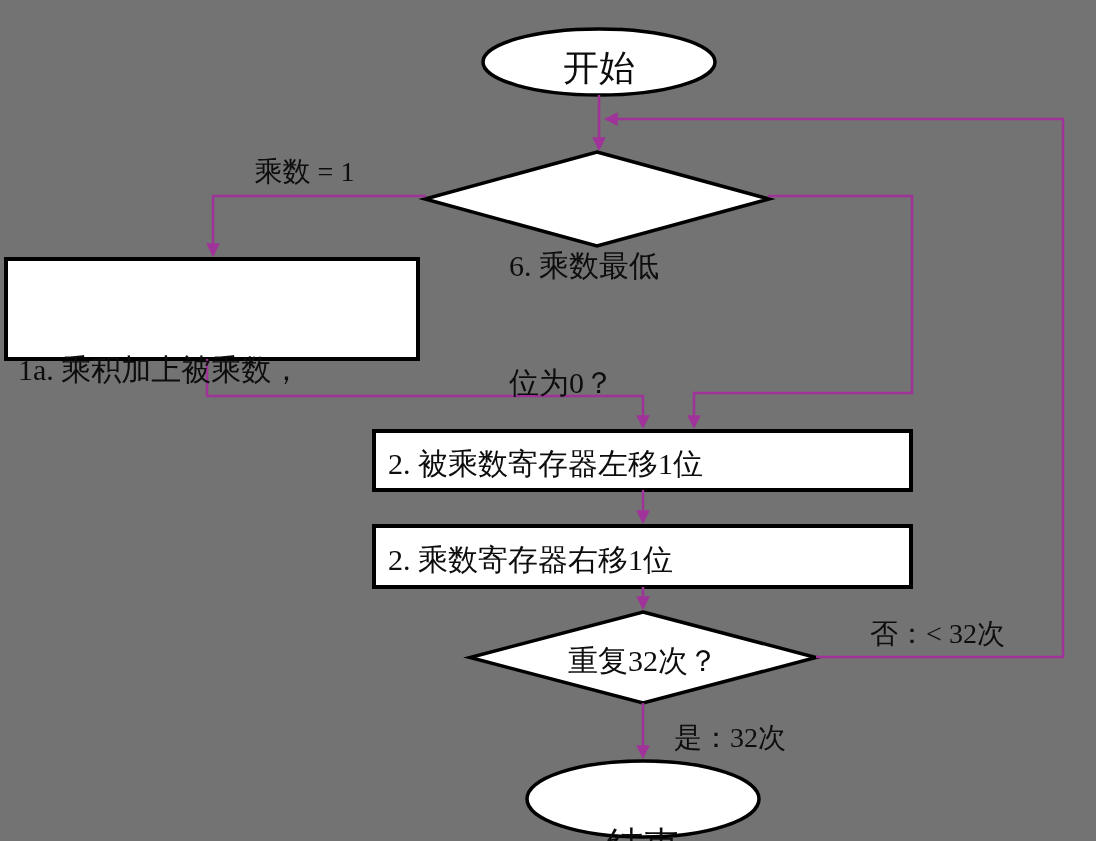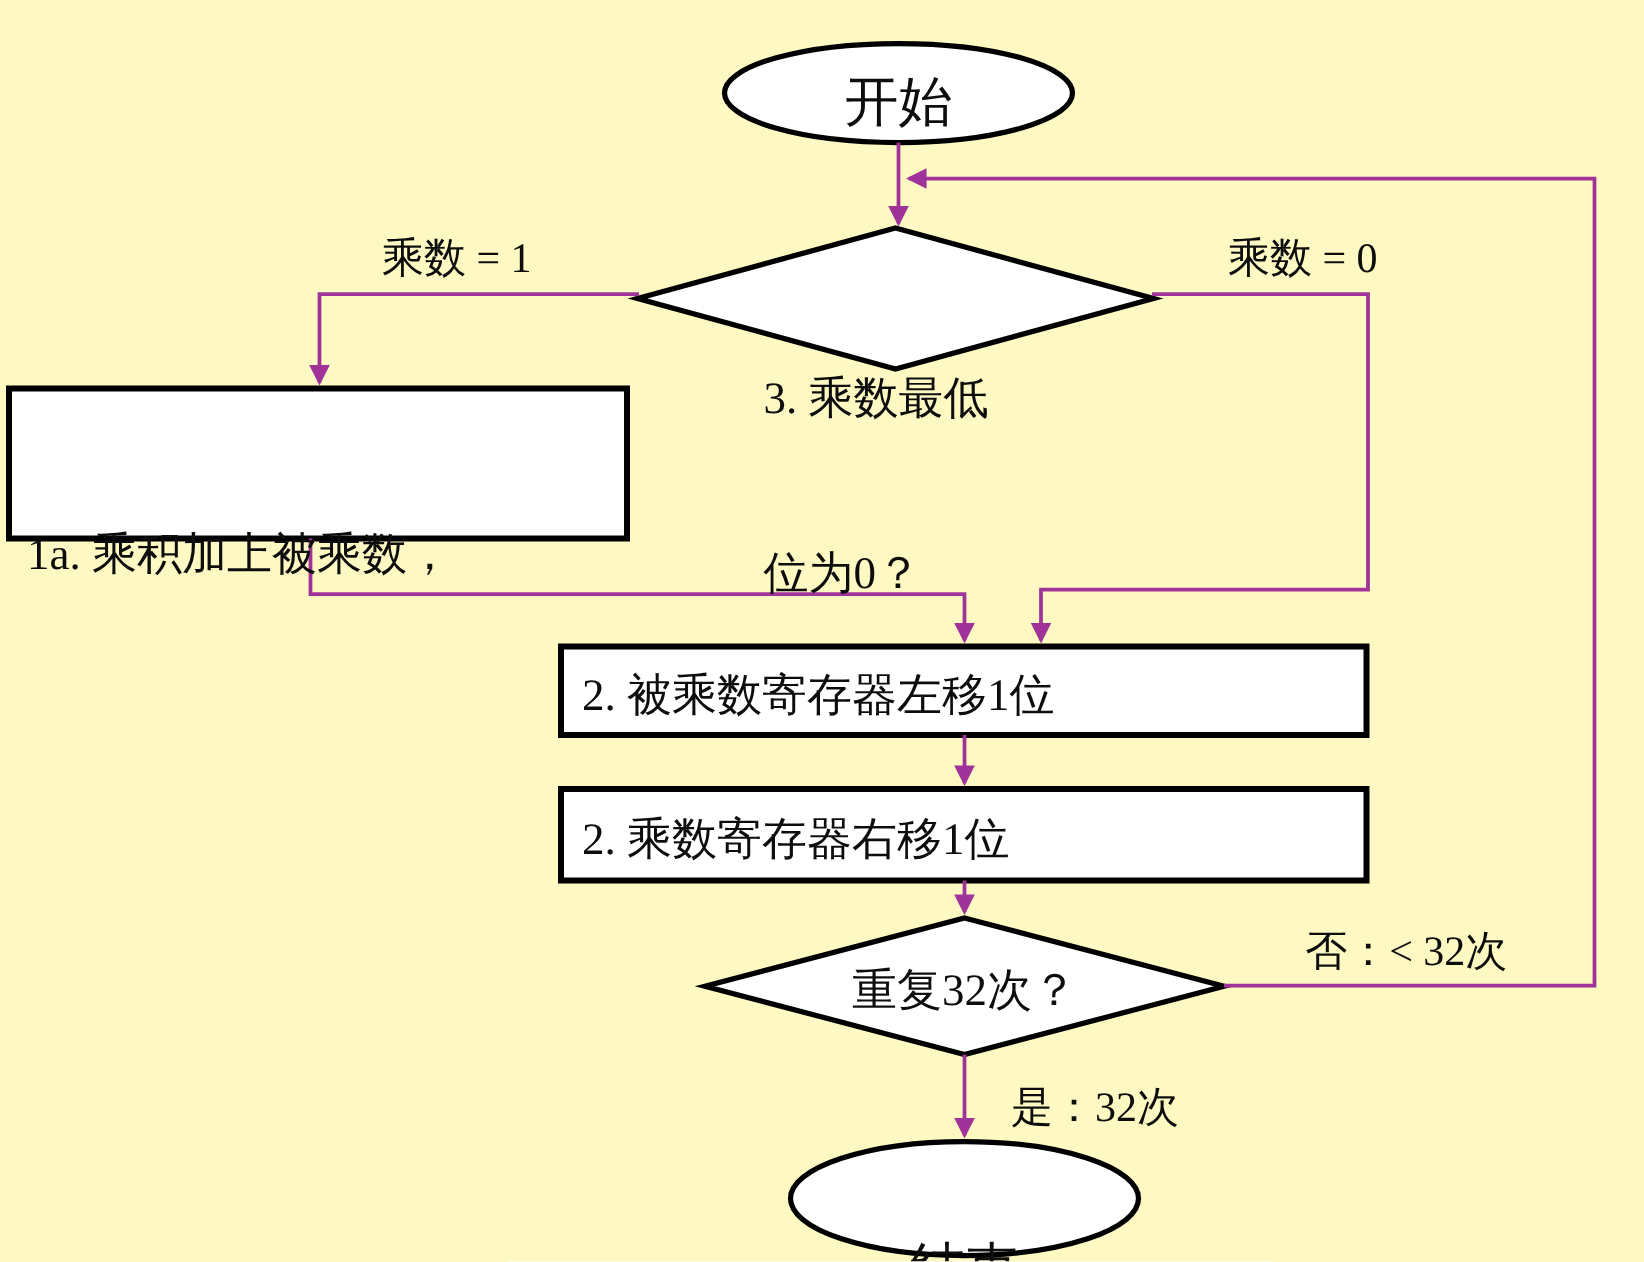--- a/index.html
+++ b/index.html
@@ -4,21 +4,21 @@
 <style>
   html, body {
     margin: 0;
     padding: 0;
     background: #ffffff;
   }
   #canvas {
     position: relative;
     width: 1096px;
     height: 841px;
-    background: #fef9c3;
+    background: #737373;
     font-family: "Liberation Serif", "DejaVu Serif", serif;
     color: #0d0d0d;
     overflow: hidden;
   }
   #wires {
     position: absolute;
     left: 0;
     top: 0;
   }
   .txt {
@@ -77,27 +77,26 @@
     <path d="M207 359 V396 H643 V427" fill="none" stroke="#A03399" stroke-width="2.5" marker-end="url(#arrow)"></path>
     <path d="M643 490 V522" fill="none" stroke="#A03399" stroke-width="2.5" marker-end="url(#arrow)"></path>
     <path d="M643 587 V608" fill="none" stroke="#A03399" stroke-width="2.5" marker-end="url(#arrow)"></path>
     <path d="M816 657 H1063 V119 H606" fill="none" stroke="#A03399" stroke-width="2.5" marker-end="url(#arrow)"></path>
     <path d="M643 703 V757" fill="none" stroke="#A03399" stroke-width="2.5" marker-end="url(#arrow)"></path>
   </svg>
 
   <div id="t-start" class="txt terminator-text">开始</div>
 
   <div id="t-d1" class="txt node-text">
-    <span style="display:block">3. 乘数最低</span>
+    <span style="display:block">6. 乘数最低</span>
     <span style="display:block">位为0？</span>
   </div>
 
   <div id="t-m1" class="txt edge-label">乘数 = 1</div>
 
-  <div id="t-m0" class="txt edge-label">乘数 = 0</div>
 
   <div id="t-1a" class="txt node-text">
     <span style="display:block">1a. 乘积加上被乘数，</span>
   </div>
 
   <div id="t-b2" class="txt node-text">2. 被乘数寄存器左移1位</div>
 
   <div id="t-b3" class="txt node-text">2. 乘数寄存器右移1位</div>
 
   <div id="t-d2" class="txt node-text">重复32次？</div>

